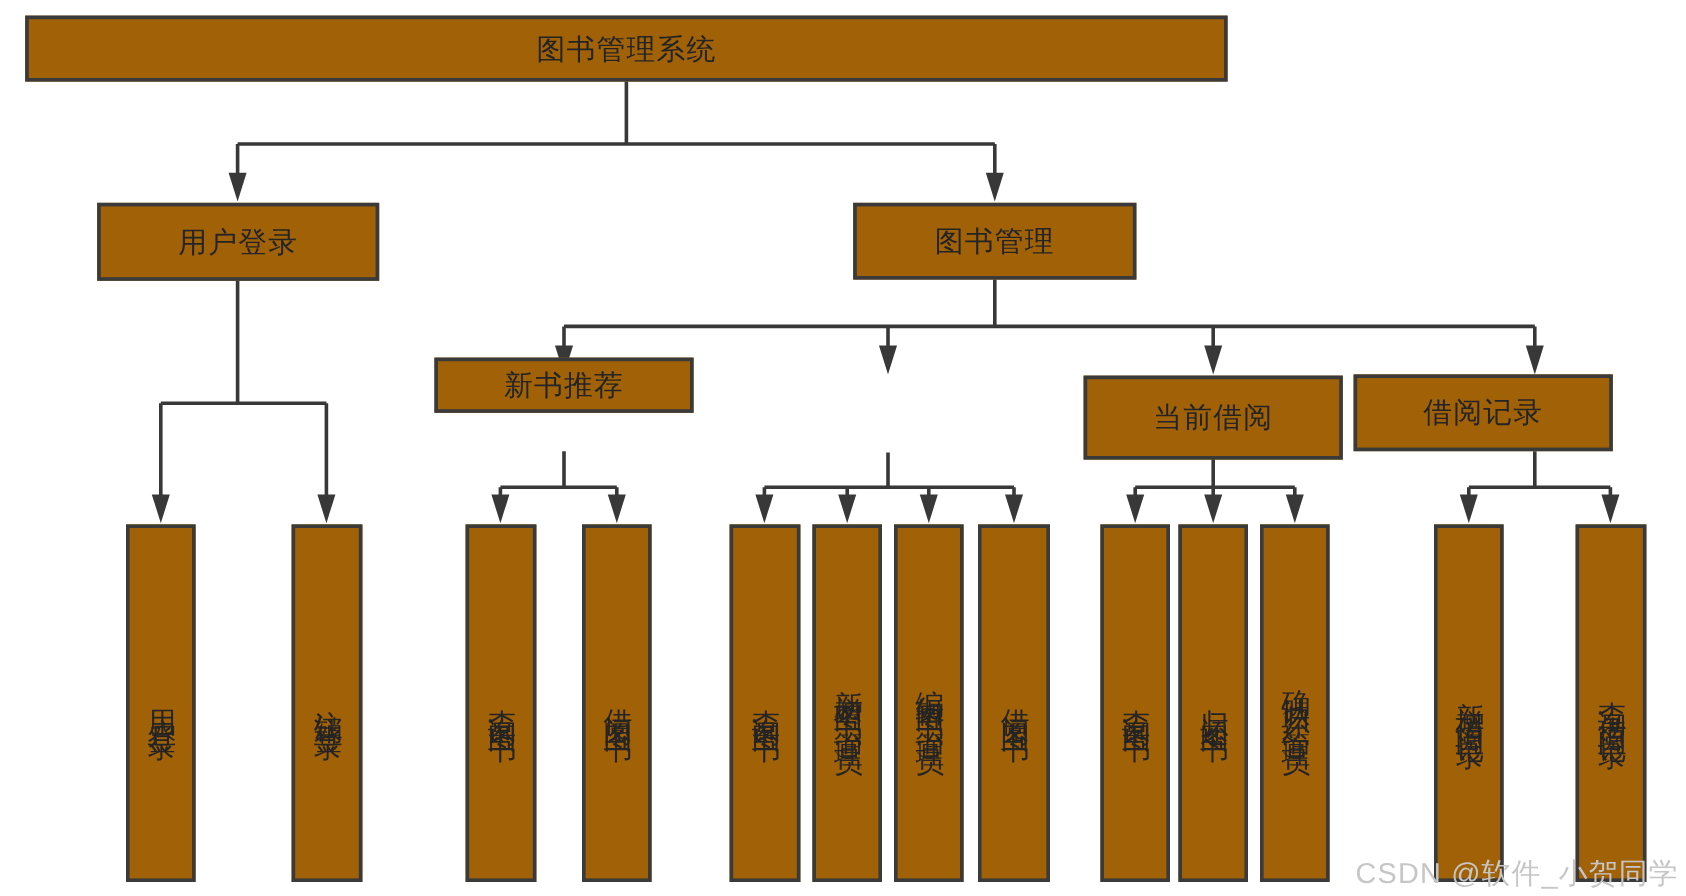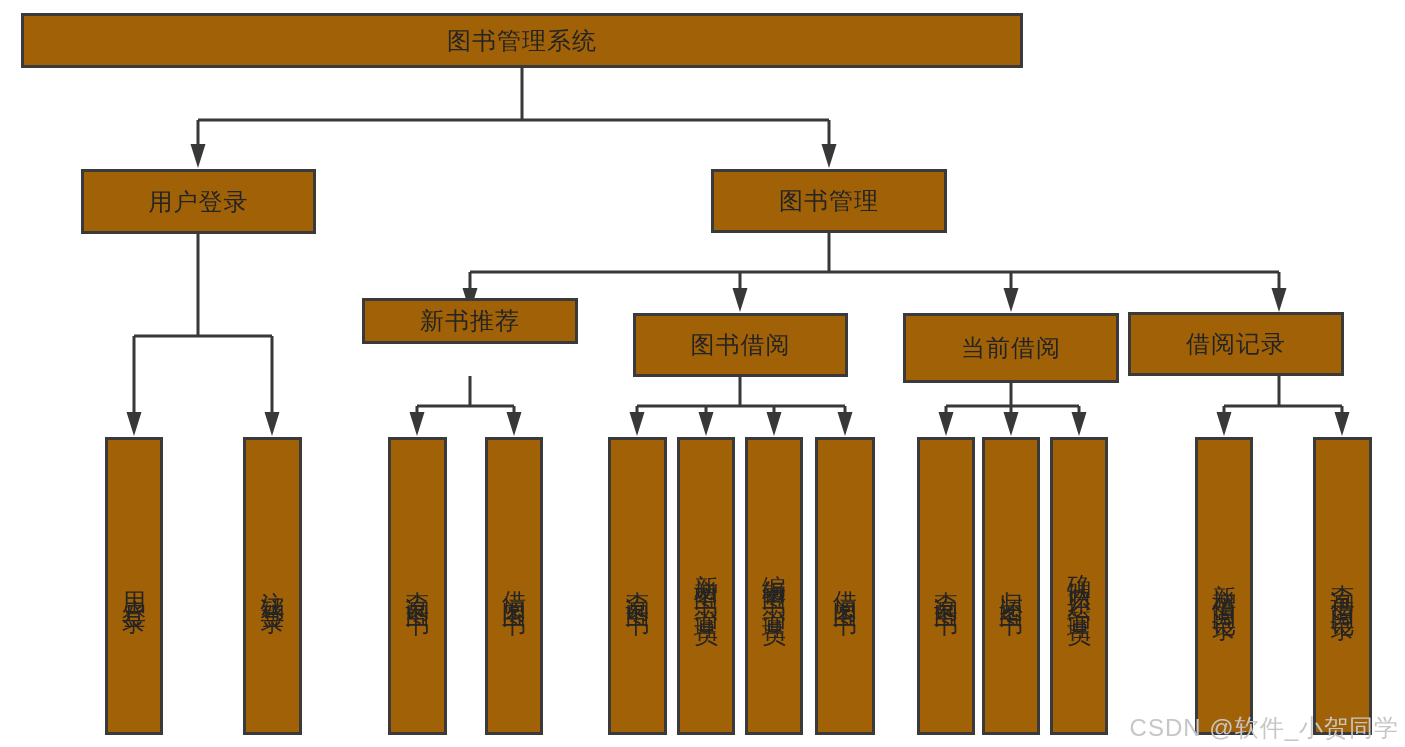--- a/index.html
+++ b/index.html
@@ -86,23 +86,20 @@
   <div class="node node-h" style="left:81px;top:169px;width:235px;height:65px">
     <span>用户登录</span>
   </div>
   <div class="node node-h" style="left:711px;top:169px;width:236px;height:64px">
     <span>图书管理</span>
   </div>
 
   <div class="node node-h" style="left:362px;top:298px;width:216px;height:46px">
     <span>新书推荐</span>
   </div>
-  <div class="node node-h" style="left:633px;top:313px;width:215px;height:64px">
-    <span>图书借阅</span>
-  </div>
   <div class="node node-h" style="left:903px;top:313px;width:216px;height:70px">
     <span>当前借阅</span>
   </div>
   <div class="node node-h" style="left:1128px;top:312px;width:216px;height:64px">
     <span>借阅记录</span>
   </div>
 
   <div class="node node-v" style="left:105px;top:437px;width:58px;height:298px">
     <span>用户登录</span>
   </div>

